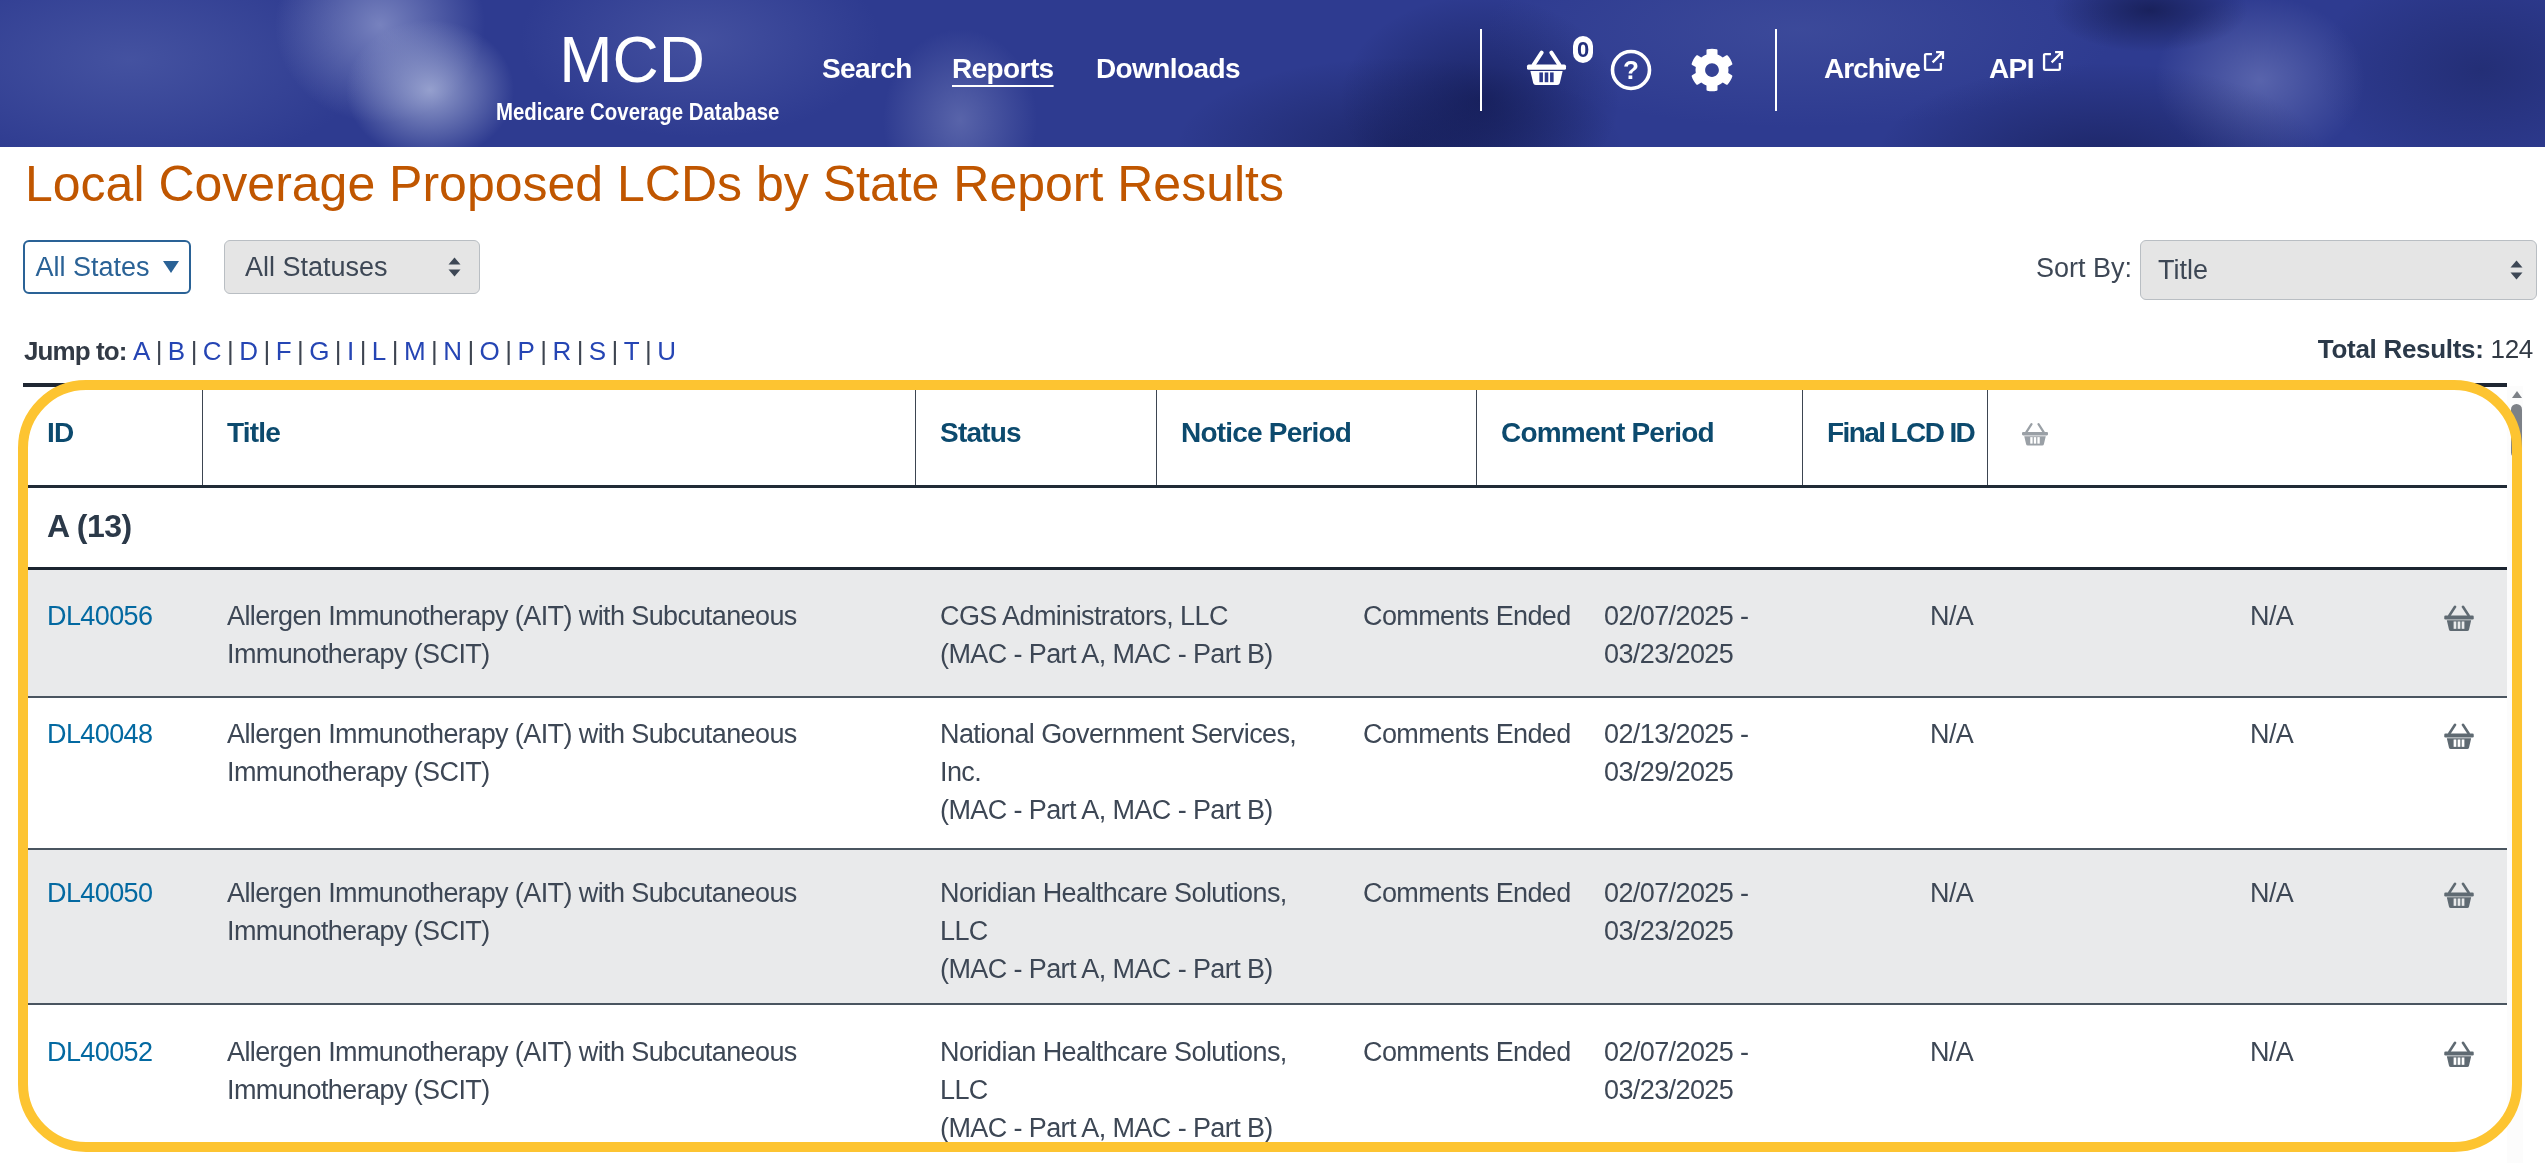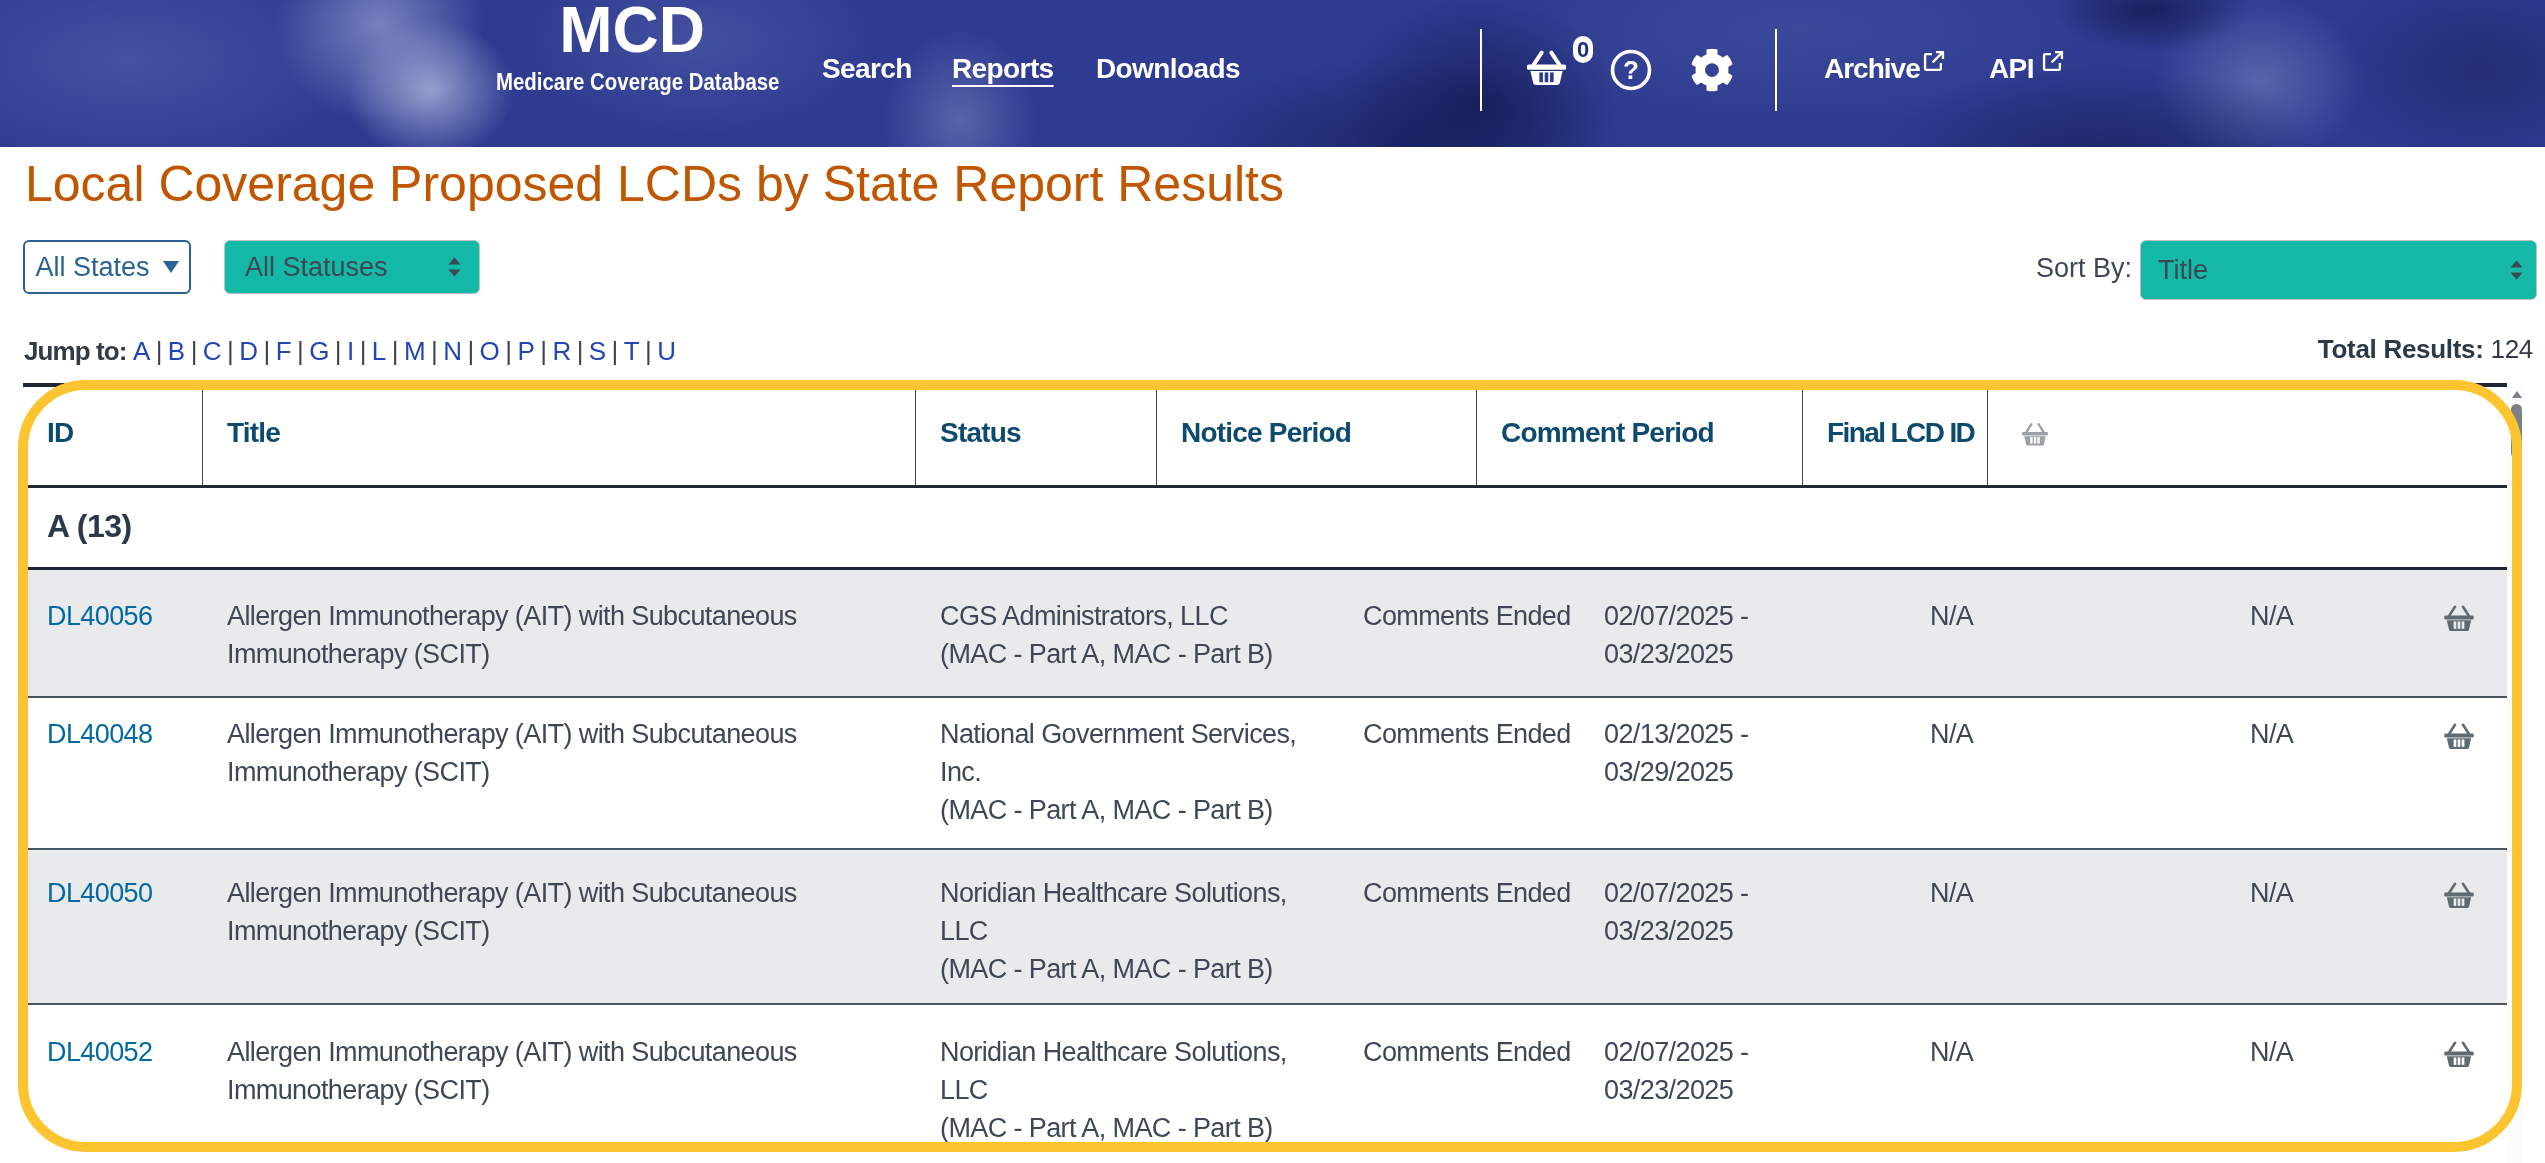--- a/index.html
+++ b/index.html
@@ -17,33 +17,33 @@
       radial-gradient(ellipse 300px 120px at 1400px 147px, rgba(10,16,60,.45), transparent 75%),
       radial-gradient(ellipse 140px 60px at 2150px 10px, rgba(8,12,50,.55), transparent 70%),
       radial-gradient(ellipse 300px 130px at 2100px 160px, rgba(12,18,64,.5), transparent 75%),
       radial-gradient(ellipse 150px 120px at 2260px 80px, rgba(130,140,200,.5), transparent 70%),
       radial-gradient(ellipse 220px 140px at 2480px 70px, rgba(20,28,80,.4), transparent 75%),
       radial-gradient(ellipse 320px 150px at 130px 60px, rgba(95,110,180,.45), transparent 75%),
       radial-gradient(ellipse 240px 130px at 700px 40px, rgba(100,112,182,.4), transparent 75%),
       radial-gradient(ellipse 420px 130px at 1800px 30px, rgba(85,100,172,.35), transparent 75%),
       #2e3b90; overflow:hidden; }
   #logo { position:absolute; left:472px; top:0; width:320px; text-align:center; color:#fff; }
-  #logo .mcd { font-size:64px; font-weight:bold; letter-spacing:0px; line-height:60px; }
+  #logo .mcd { font-size:64px; font-weight:normal; letter-spacing:0px; line-height:60px; margin-top:30px;}
   #logo .sub { font-size:24px; font-weight:bold; margin-top:8px; white-space:nowrap; transform:scaleX(0.85); transform-origin:50% 50%; }
   .navlink { position:absolute; top:53px; color:#fff; font-size:28px; font-weight:bold; letter-spacing:-0.6px; }
   .icon { position:absolute; }
   .vline { position:absolute; top:29px; height:82px; width:2px; background:#fff; }
 
   
   h1 { position:absolute; left:25px; top:155px; font-size:50px; color:#c05600;
        font-weight:normal; letter-spacing:0px;}
   #btnStates { position:absolute; left:23px; top:240px; width:168px; height:54px;
     border:2px solid #2a6296; border-radius:6px; color:#2a6296; font-size:27px;
     display:flex; align-items:center; justify-content:center; gap:13px; }
-  .sel { position:absolute; border:1px solid #b9bec3; border-radius:6px; background:#14b8a6;
+  .sel { position:absolute; border:1px solid #b9bec3; border-radius:6px; background:#e5e5e5;
     display:flex; align-items:center; font-size:27px; color:#3d4755; }
   #selStatus { left:224px; top:240px; width:256px; height:54px; padding-left:20px; }
   #sortLbl { position:absolute; left:2036px; top:253px; font-size:27px; color:#3d4755; }
   #selSort { left:2140px; top:240px; width:397px; height:60px; padding-left:17px; }
   .updown { position:absolute; right:17px; top:50%; transform:translateY(-50%); }
 
   #jump { position:absolute; left:24px; top:336px; font-size:26px; color:#323a45; font-weight:bold; letter-spacing:-0.9px; }
   #jump a { color:#2545b4; font-weight:normal; }
   #jump span.p { color:#3d4450; font-weight:normal; }
   #totres { position:absolute; top:334px; right:12px; font-size:26px; color:#323a45; letter-spacing:-0.3px; }

